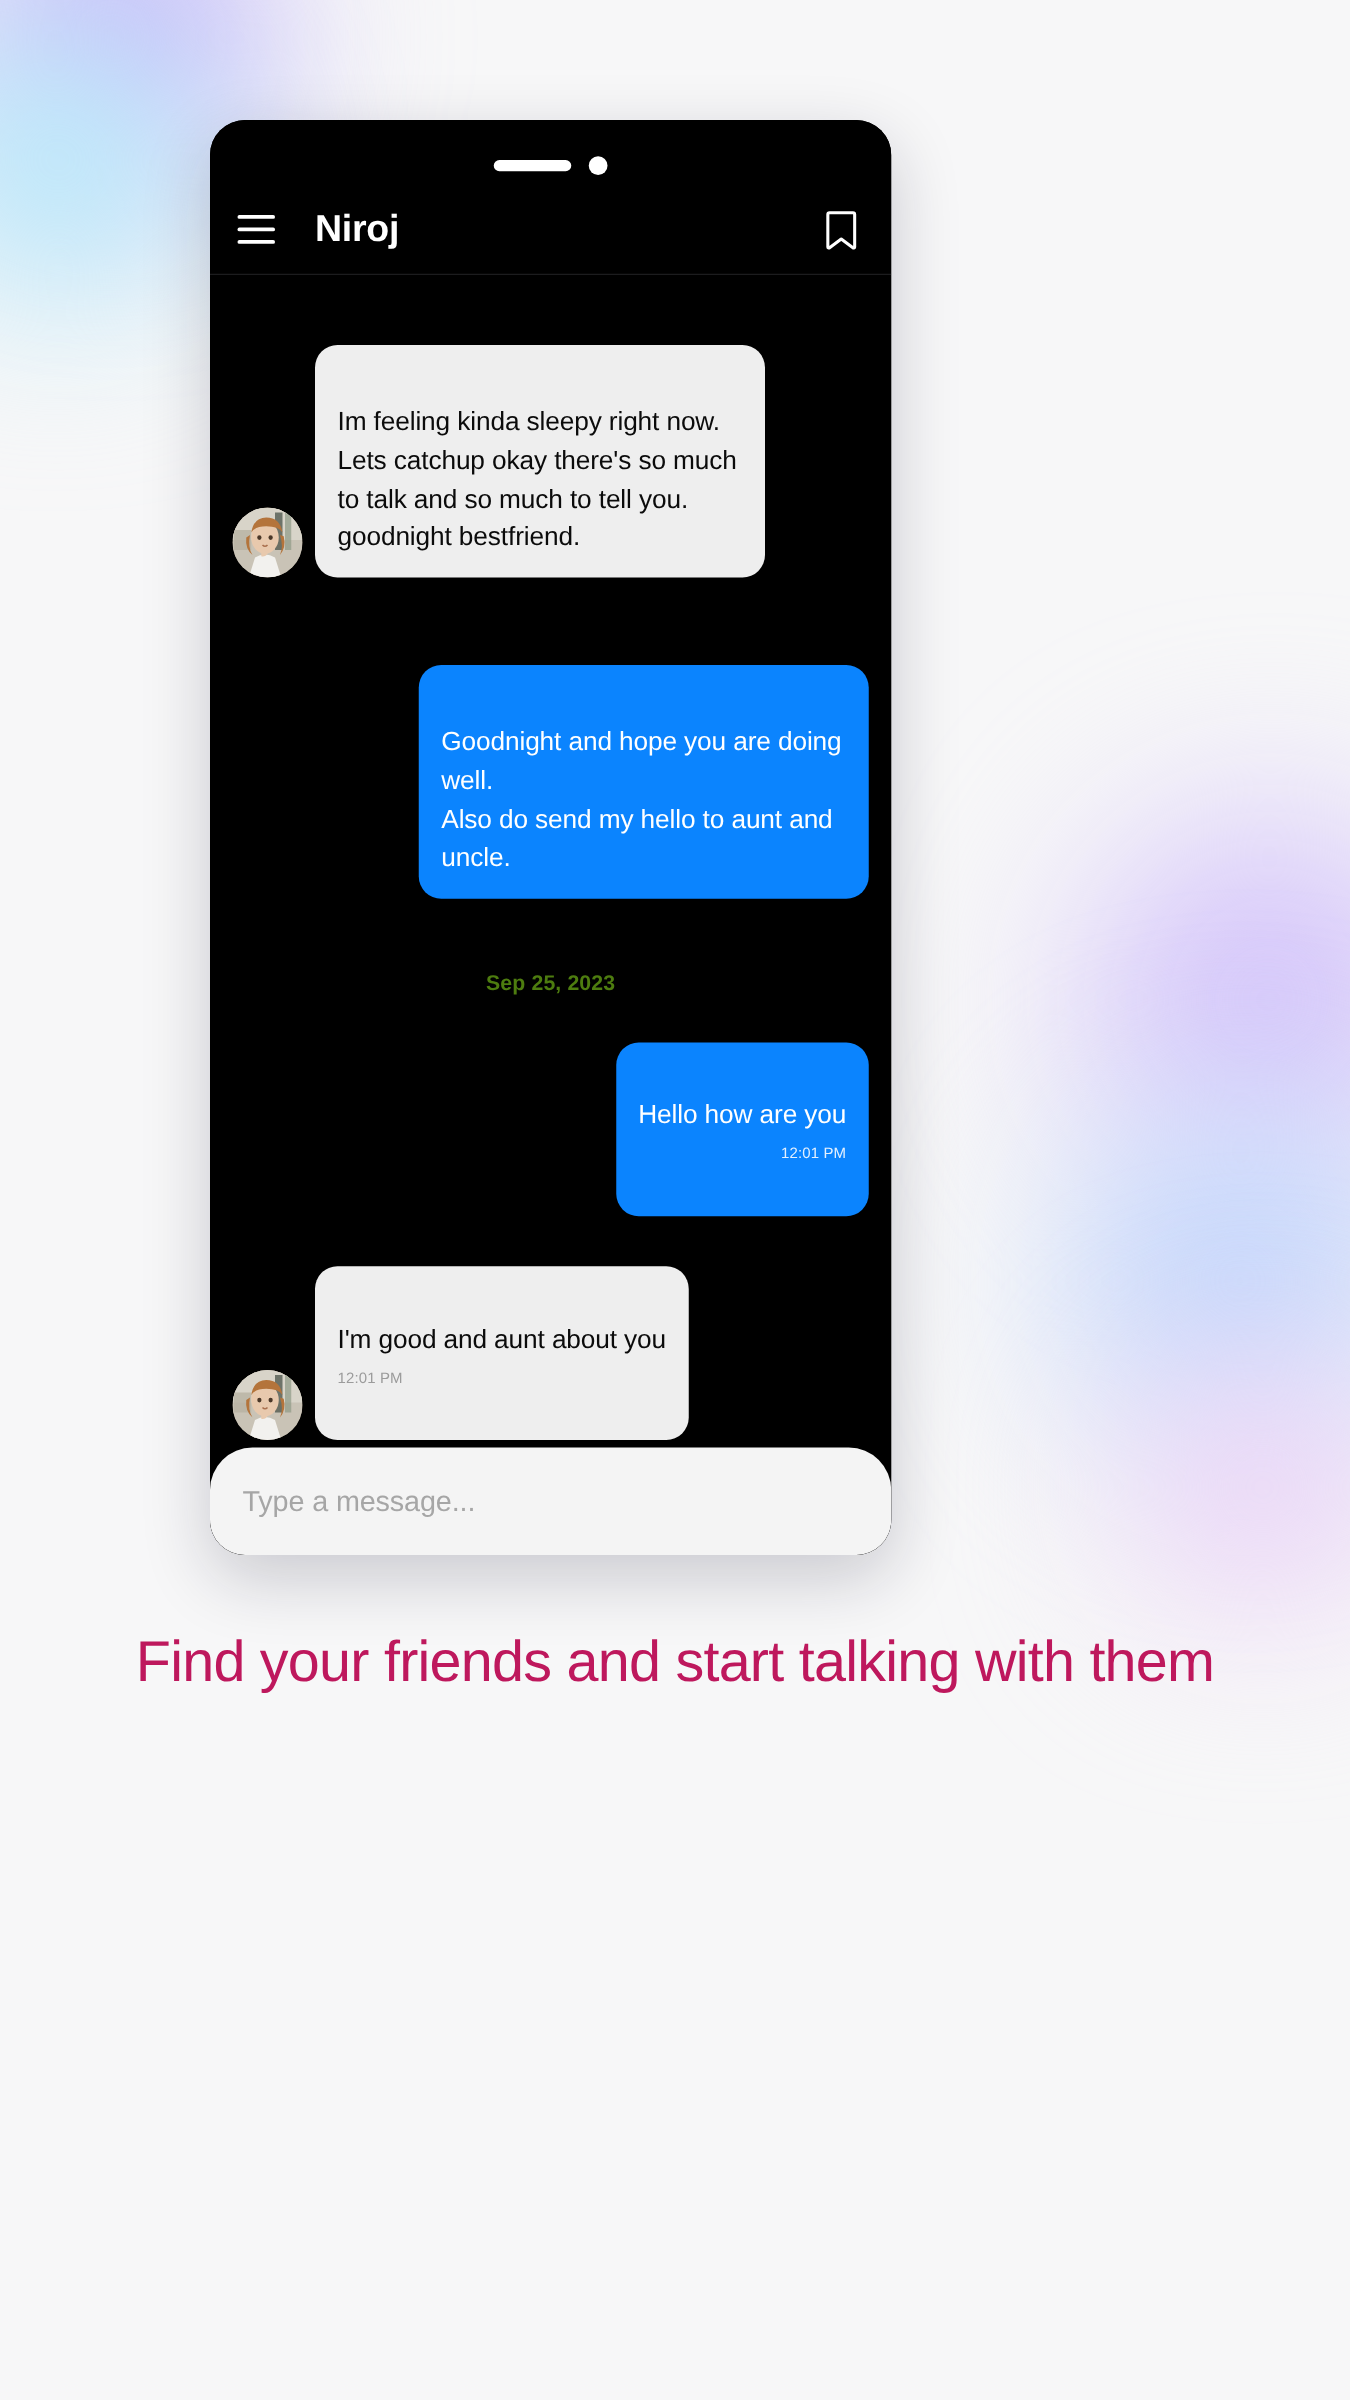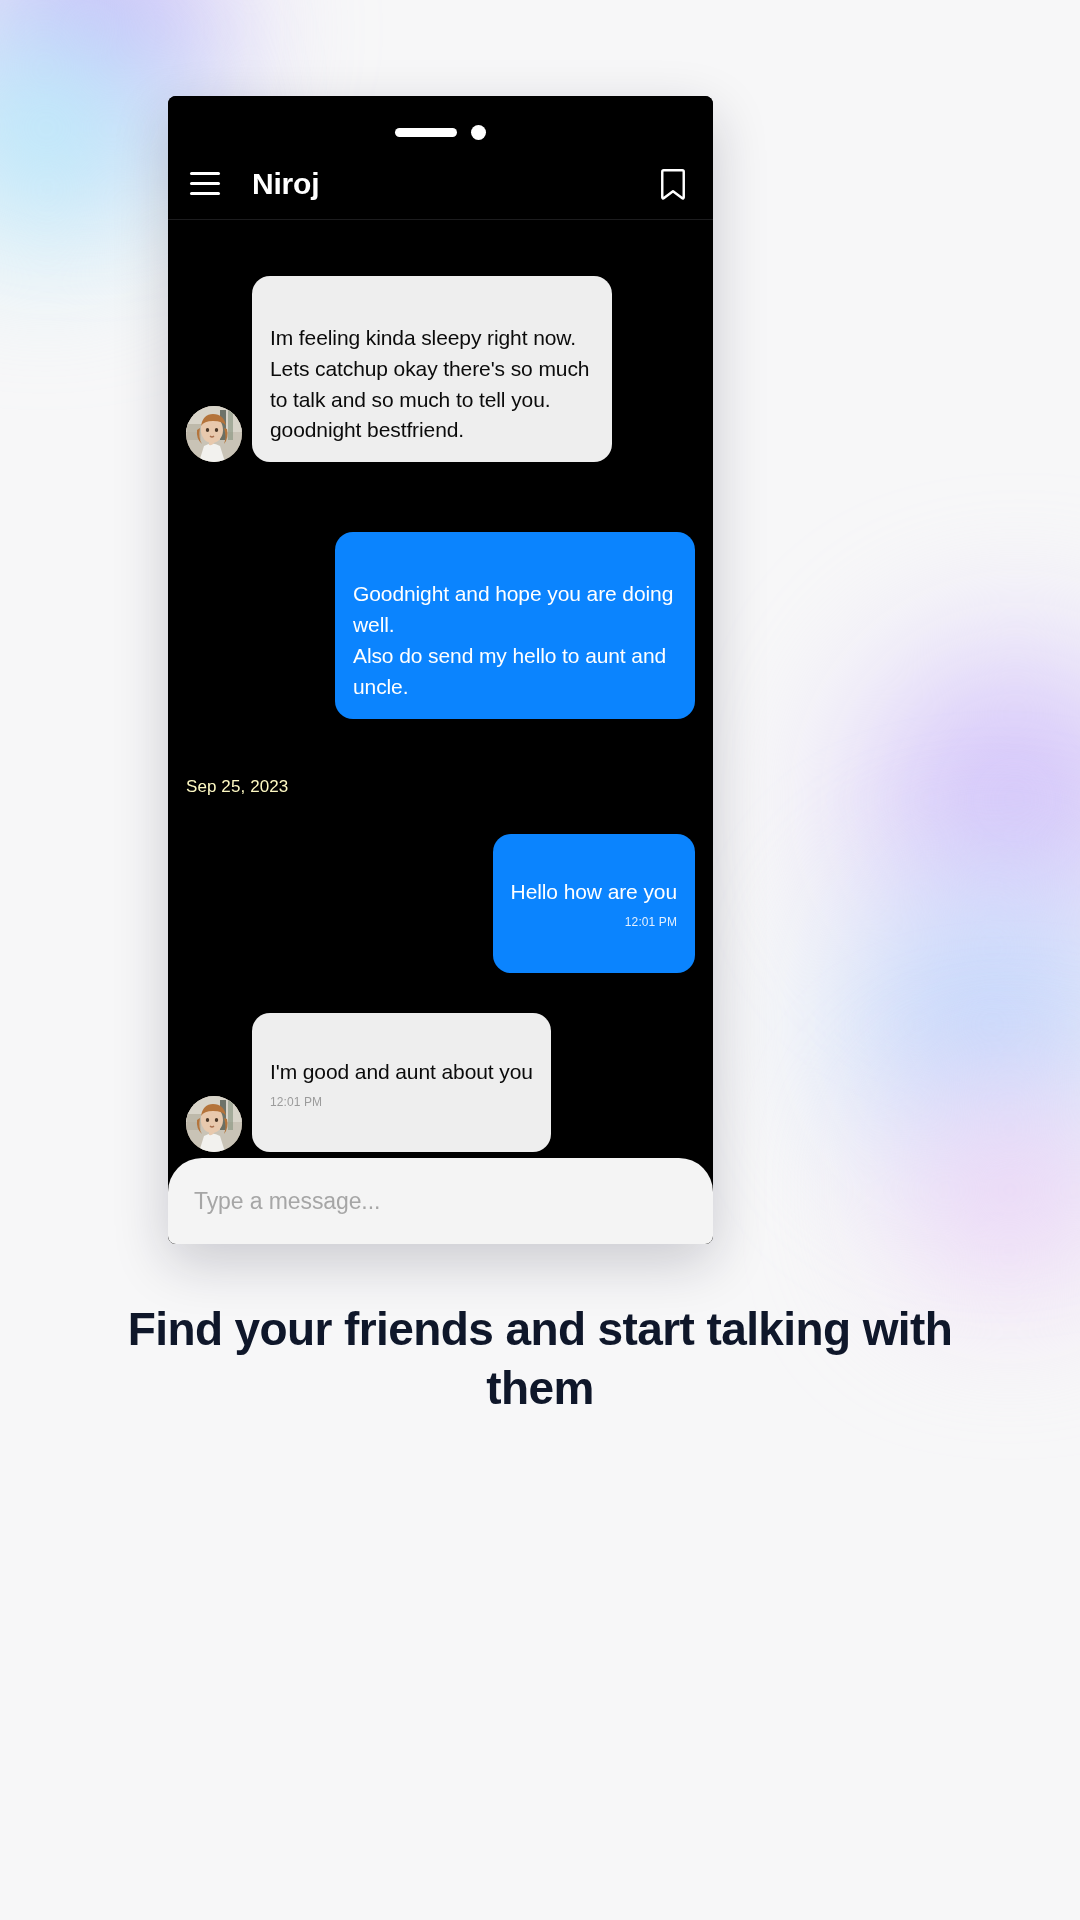--- a/index.html
+++ b/index.html
@@ -55,21 +55,21 @@
   }
 
   
   .phone {
     position: absolute;
     left: 168px;
     top: 96px;
     width: 545px;
     height: 1148px;
     background: #000;
-    border-radius: 8px;
+    border-radius: 28px;
     box-shadow: 0 18px 55px rgba(20, 18, 45, 0.20);
     overflow: hidden;
   }
 
   .phone-screen {
     position: absolute;
     inset: 0;
     background: #000;
     display: flex;
     flex-direction: column;
@@ -201,24 +201,24 @@
     letter-spacing: 0.1px;
   }
   .bubble.in .time { color: #9b9b9b; text-align: left; }
   .bubble.out .time { color: #e3f0ff; text-align: right; }
 
   .gap-lg { height: 64px; }
   .gap-md { height: 46px; }
   .gap-sm { height: 14px; }
 
   .date-divider {
-    text-align: left;
-    color: #fef9c3;
+    text-align: center;
+    color: #4d7c0f;
     font-size: 17px;
-    font-weight: 400;
+    font-weight: 700;
     letter-spacing: 0.1px;
     padding: 6px 0 14px 0;
   }
 
   
   .composer {
     flex: 0 0 auto;
     margin: 0 0 0 0;
     background: #f4f4f4;
     border-radius: 34px 34px 0 0;
@@ -239,24 +239,24 @@
   }
   .composer-input::placeholder { color: #a6a6a6; }
 
   
   .caption {
     position: absolute;
     left: 0;
     right: 0;
     top: 1300px;
     text-align: center;
-    color: #0f172a;
+    color: #be185d;
     font-size: 46px;
     line-height: 1.28;
-    font-weight: 700;
+    font-weight: 400;
     letter-spacing: -0.6px;
     padding: 0 70px;
   }
 </style>
 </head>
 <body>
 
 <div class="bg-layer">
   <div class="blob blob-purple"></div>
   <div class="blob blob-cyan"></div>

